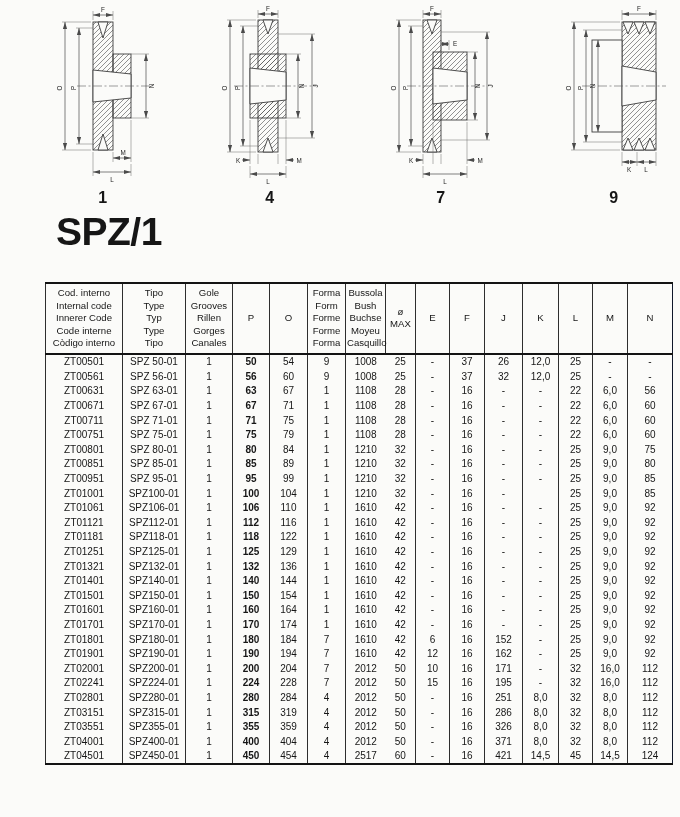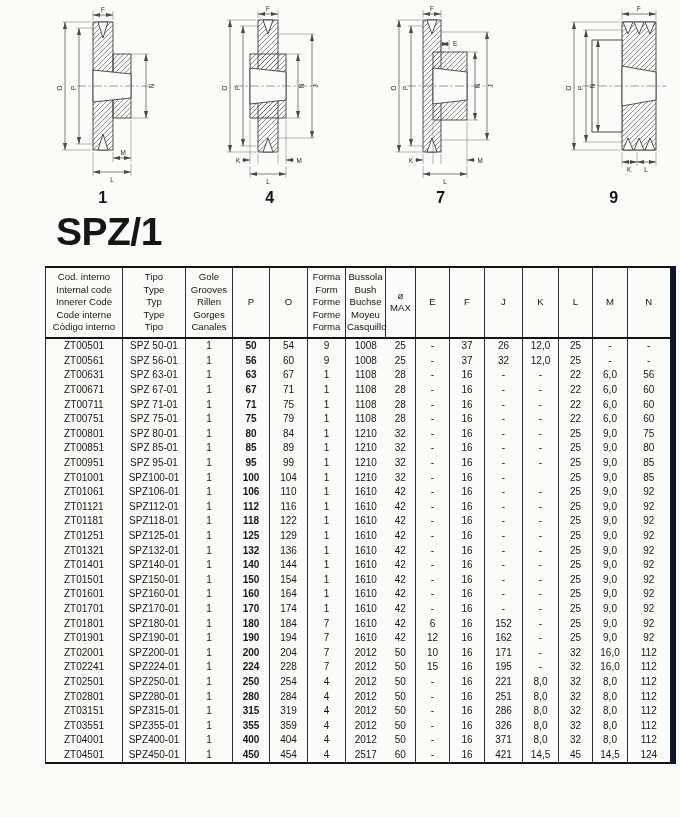--- a/index.html
+++ b/index.html
@@ -15,24 +15,24 @@
   .hatched{stroke:#3c3c3c;stroke-width:.9;fill:url(#hatch);}
   .white{fill:#fbfbf9;stroke:#3c3c3c;stroke-width:.9;}
   .dim{stroke:#4a4a4a;stroke-width:.7;}
   .ext{stroke:#6a6a6a;stroke-width:.5;}
   .axis{stroke:#5a5a5a;stroke-width:.6;stroke-dasharray:9 2.5 2 2.5;}
 
   
   .title{position:absolute;left:56px;top:210px;font-size:39px;font-weight:bold;letter-spacing:-.5px;}
 
   
-  .spec-table{position:absolute;left:45px;top:266px;width:628px;
+  .spec-table{position:absolute;left:45px;top:282px;width:628px;
               border-collapse:collapse;table-layout:fixed;
               border-top:2.2px solid #131313;border-bottom:2.8px solid #131313;
-              border-right:6px solid #0f172a;}
+              border-right:1px solid #0f172a;}
   .spec-table th{border-left:1px solid #2e2e2e;border-bottom:2.4px solid #131313;
                  font-weight:normal;font-size:9.6px;line-height:12.5px;
                  vertical-align:middle;padding:3px 1px;text-align:center;}
   .spec-table td{border-left:1px solid #2e2e2e;font-size:10px;line-height:11px;
                  padding:1.8px 1px;text-align:center;white-space:nowrap;
                  overflow:hidden;}
   .spec-table tbody td:nth-child(4){font-weight:bold;}
   .spec-table tbody td:nth-child(8){border-left:none;}
 </style>
 </head>
@@ -699,37 +699,20 @@
           <td>50</td>
           <td>15</td>
           <td>16</td>
           <td>195</td>
           <td>-</td>
           <td>32</td>
           <td>16,0</td>
           <td>112</td>
         </tr>
         <tr>
-          <td>ZT02501</td>
-          <td>SPZ250-01</td>
-          <td>1</td>
-          <td>250</td>
-          <td>254</td>
-          <td>4</td>
-          <td>2012</td>
-          <td>50</td>
-          <td>-</td>
-          <td>16</td>
-          <td>221</td>
-          <td>8,0</td>
-          <td>32</td>
-          <td>8,0</td>
-          <td>112</td>
-        </tr>
-        <tr>
           <td>ZT02801</td>
           <td>SPZ280-01</td>
           <td>1</td>
           <td>280</td>
           <td>284</td>
           <td>4</td>
           <td>2012</td>
           <td>50</td>
           <td>-</td>
           <td>16</td>

